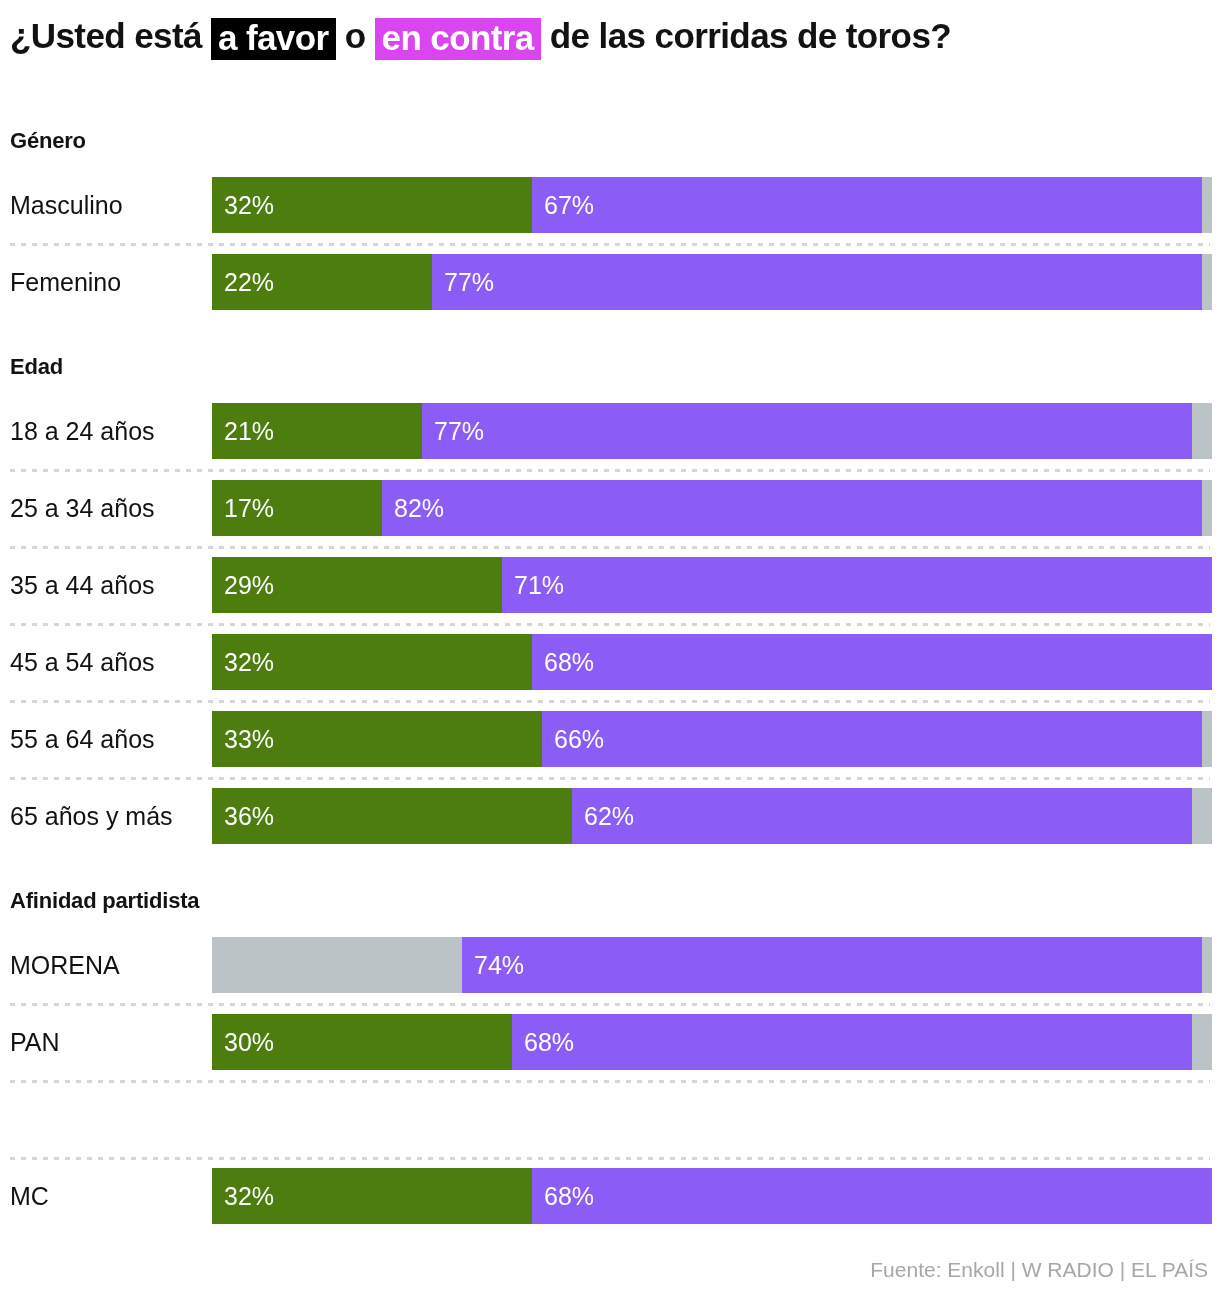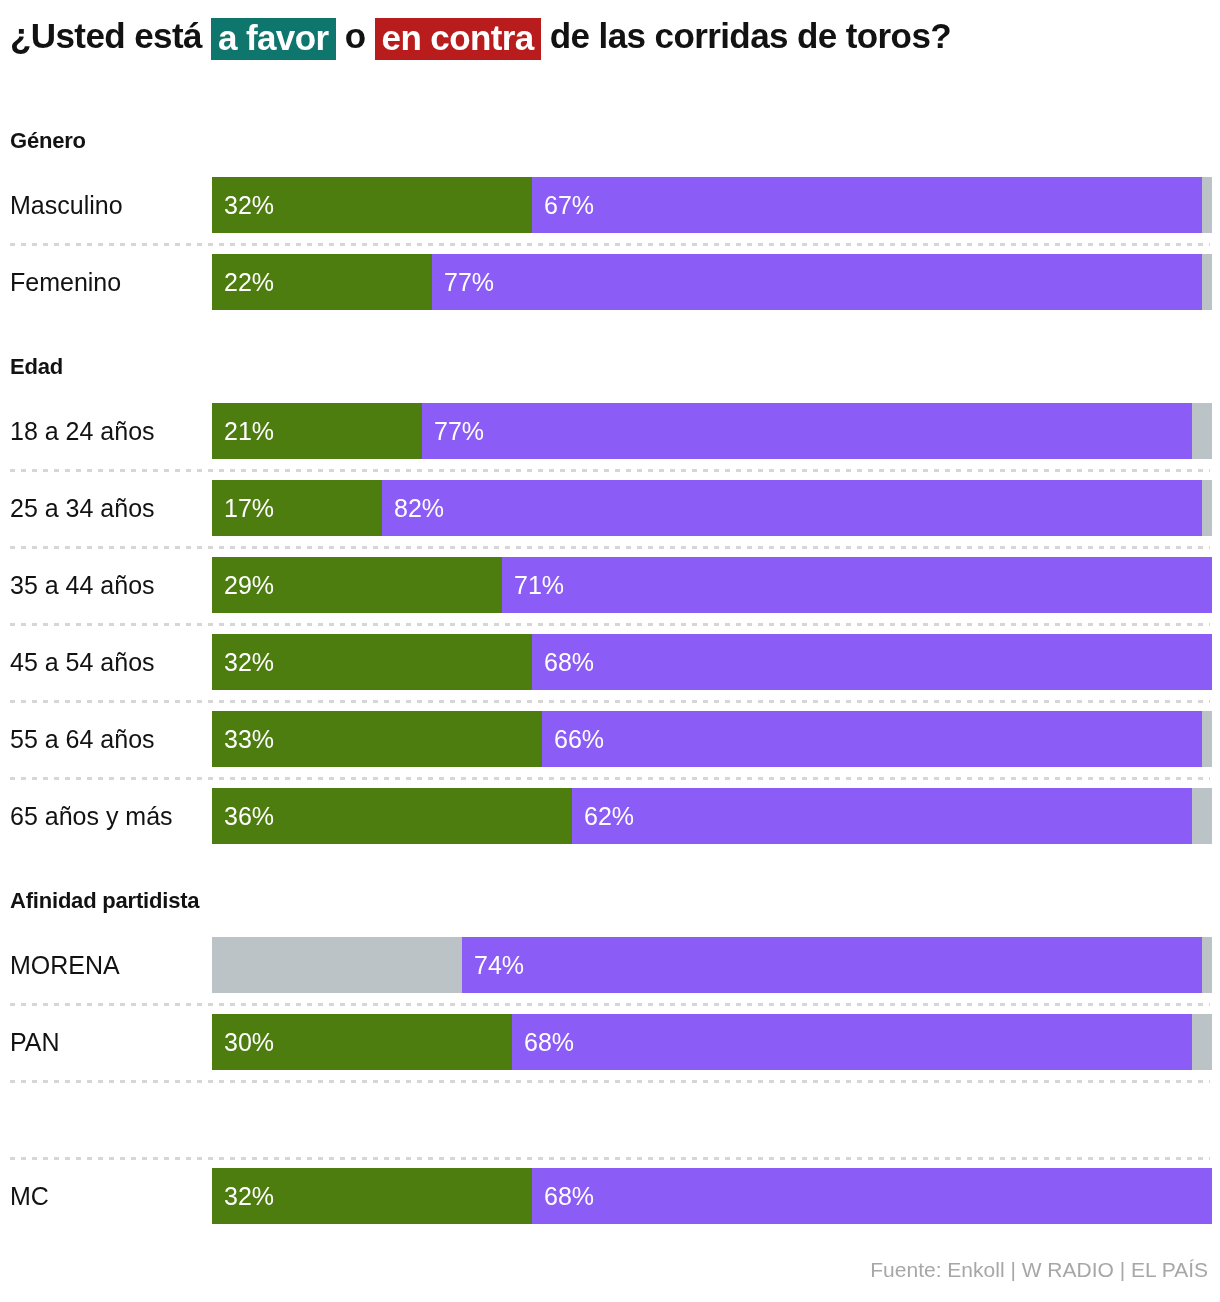--- a/index.html
+++ b/index.html
@@ -37,22 +37,22 @@
   }
   .title .hl {
     padding: 3px 7px 5px 7px;
     color: #ffffff;
     display: inline-block;
     line-height: 34px;
     vertical-align: baseline;
     position: relative;
     top: 2px;
   }
-  .title .hl-favor { background: #0f766e; }
-  .title .hl-contra { background: #b91c1c; }
+  .title .hl-favor { background: #000000; }
+  .title .hl-contra { background: #d946ef; }
 
   
   .group {
     position: absolute;
     left: 0;
     width: 1220px;
   }
   .group-title {
     position: absolute;
     left: 10px;

